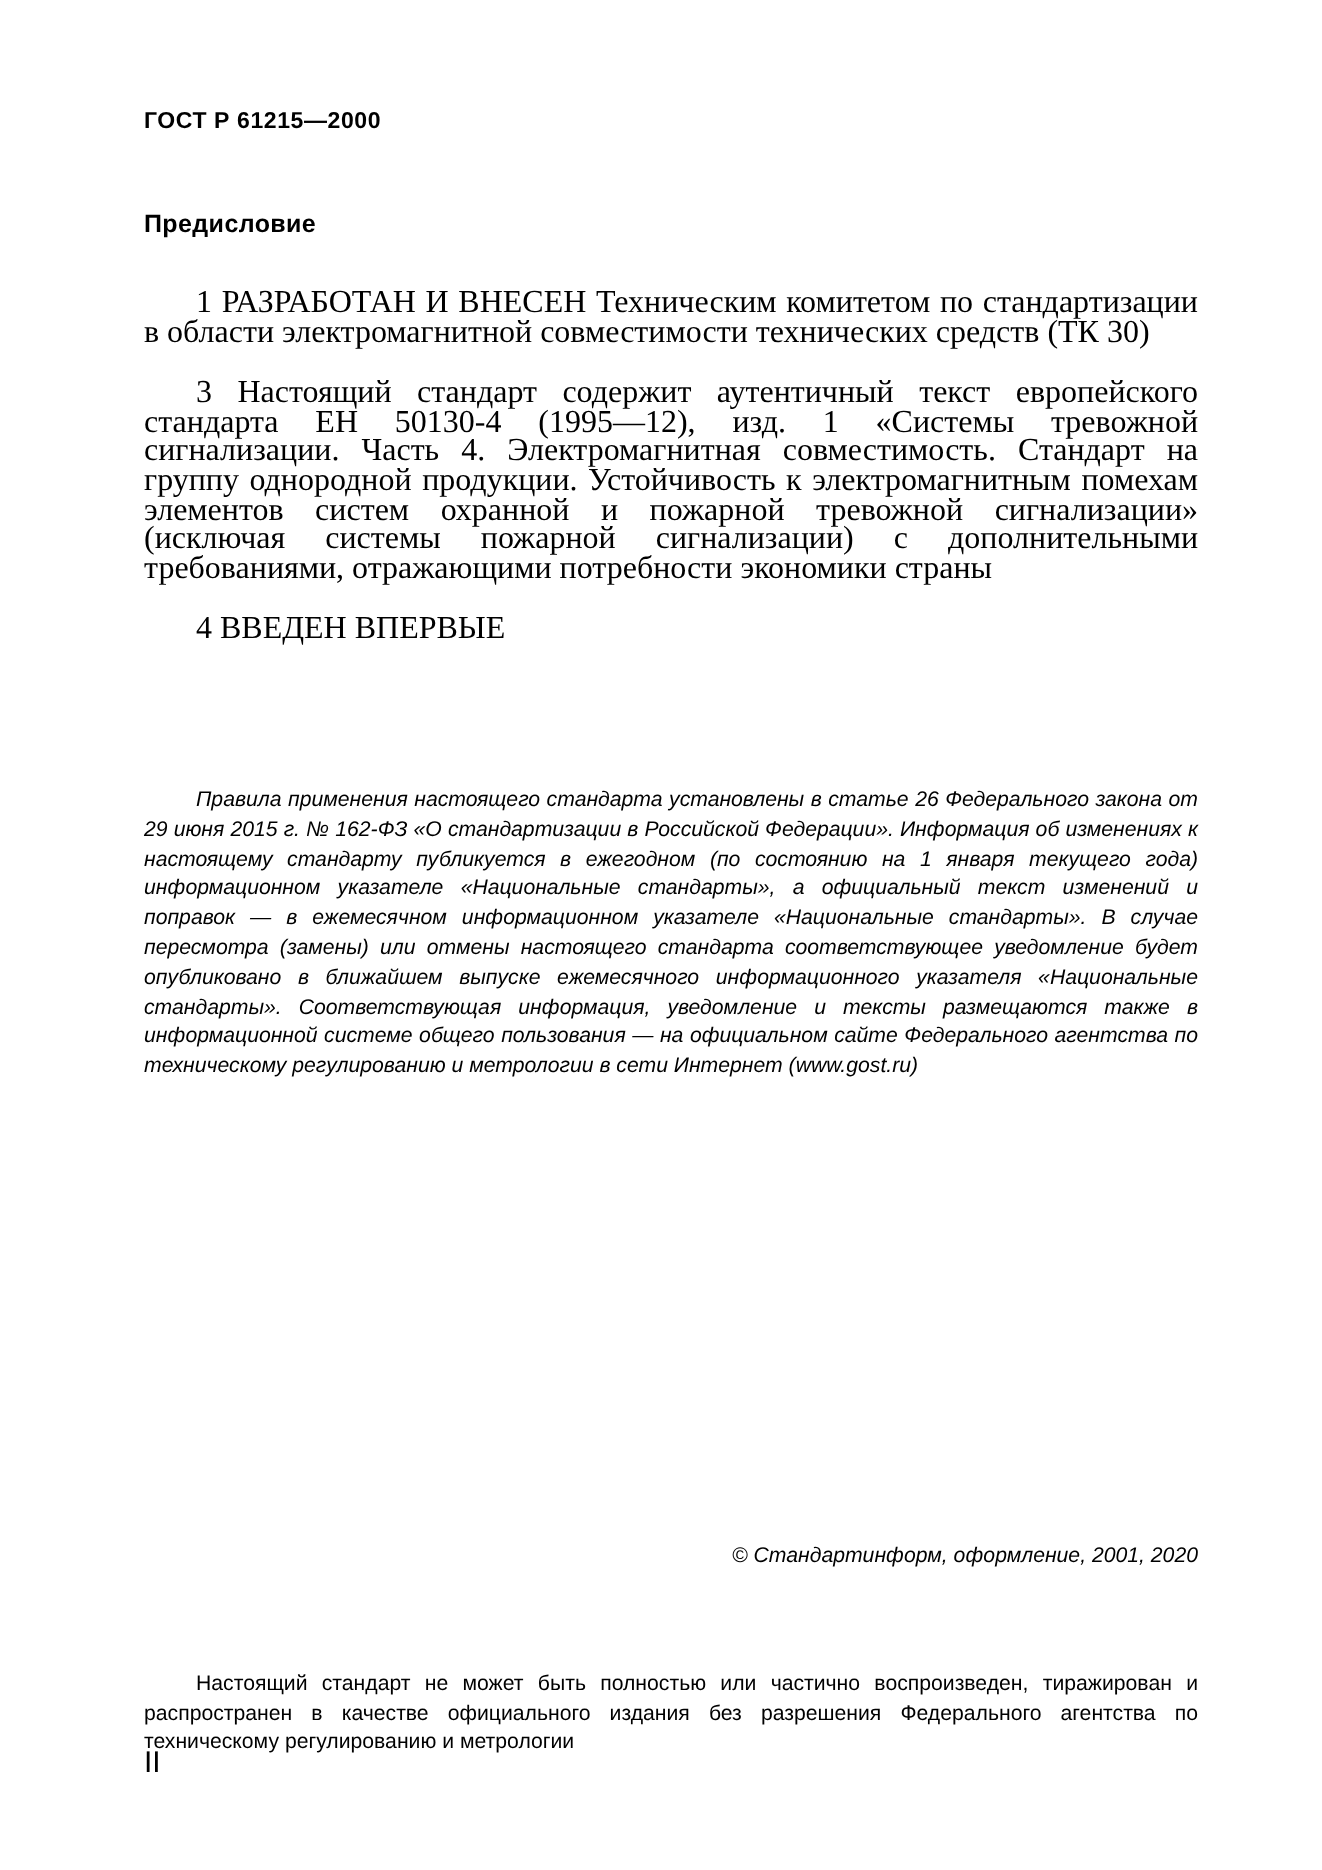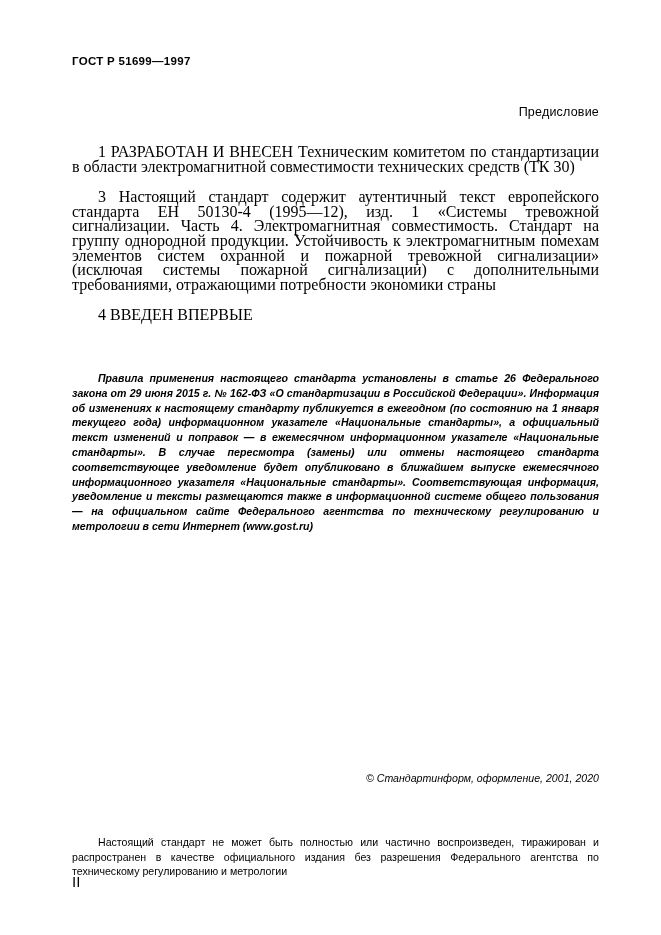--- a/index.html
+++ b/index.html
@@ -23,42 +23,41 @@
     box-sizing: border-box;
     padding: 55px 62px 0 72px;
   }
   .doc-number {
     font-size: 11.5px;
     font-weight: bold;
     letter-spacing: 0.3px;
     margin: 0 0 38px 0;
   }
   .doc-title {
-    text-align: right;
+    text-align: left;
     font-size: 12.5px;
-    font-weight: normal;
+    font-weight: bold;
     margin: 0 0 26px 0;
     letter-spacing: 0.2px;
   }
   .para {
     font-size: 16px;
     line-height: 14.6px;
     text-align: justify;
     margin: 0 0 16px 0;
     text-indent: 26px;
     font-family: Liberation Serif, serif;
   }
   .note-block {
-    margin-top: 48px;
+    margin-top: 70px;
     font-style: italic;
     font-size: 10.6px;
     line-height: 14.8px;
     text-align: justify;
     text-indent: 26px;
-    font-weight: bold;
   }
   .copyright {
     position: absolute;
     right: 62px;
     top: 772px;
     font-size: 10.6px;
     font-style: italic;
     text-align: right;
     white-space: nowrap;
   }
@@ -78,21 +77,21 @@
     left: 72px;
     top: 873px;
     font-size: 15px;
   }
 </style>
 </head>
 <body>
 
 <div class="page">
 
-  <div class="doc-number">ГОСТ Р 51699—1997</div>
+  <div class="doc-number">ГОСТ Р 61215—2000</div>
 
   <div class="doc-title">Предисловие</div>
 
   <p class="para">1 РАЗРАБОТАН И ВНЕСЕН Техническим комитетом по стандартизации в области электромагнитной совместимости технических средств (ТК 30)</p>
 
 
   <p class="para">3 Настоящий стандарт содержит аутентичный текст европейского стандарта ЕН 50130-4 (1995—12), изд. 1 «Системы тревожной сигнализации. Часть 4. Электромагнитная совместимость. Стандарт на группу однородной продукции. Устойчивость к электромагнитным помехам элементов систем охранной и пожарной тревожной сигнализации» (исключая системы пожарной сигнализации) с дополнительными требованиями, отражающими потребности экономики страны</p>
 
   <p class="para">4 ВВЕДЕН ВПЕРВЫЕ</p>
 

